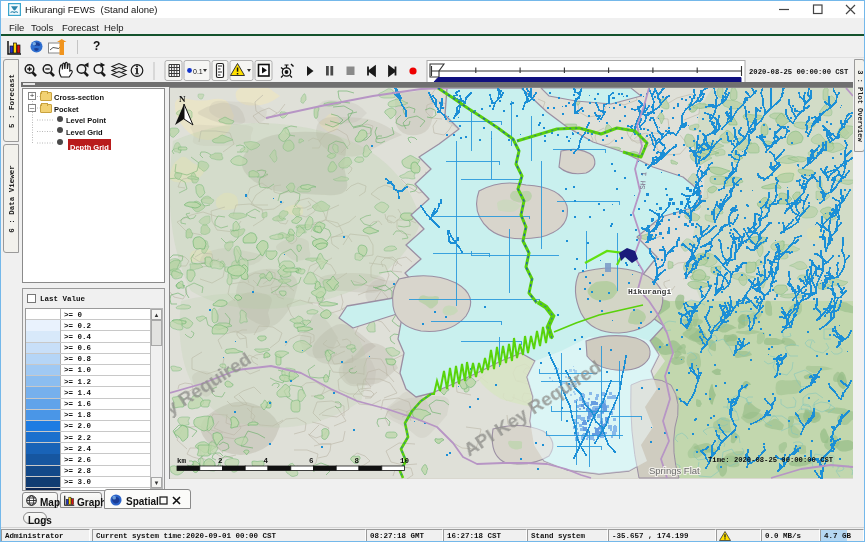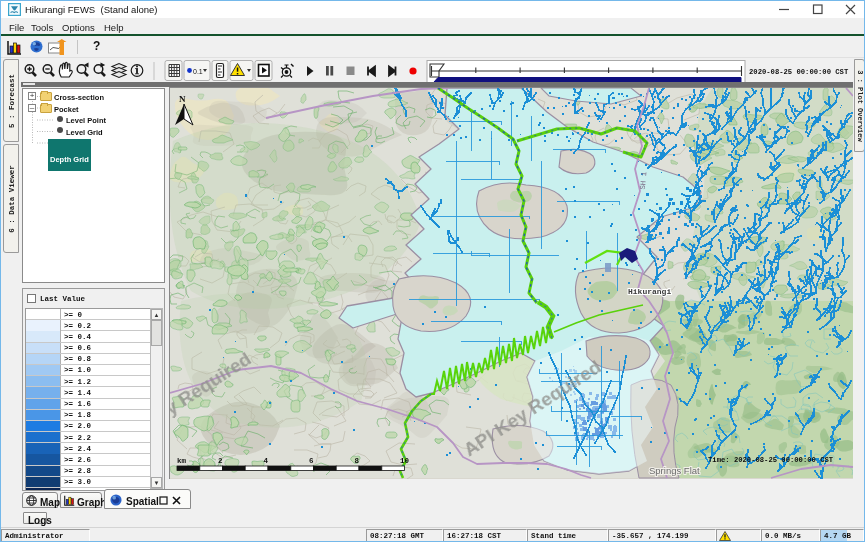--- a/index.html
+++ b/index.html
@@ -66,21 +66,21 @@
  <svg class="abs" style="left:770px;top:0" width="93" height="17" viewBox="0 0 93 17">
   <path d="M8,8.5 L18,8.5" stroke="#444" stroke-width="1.2"></path>
   <rect x="42.5" y="4" width="8.5" height="8.5" fill="none" stroke="#444" stroke-width="1.2"></rect>
   <path d="M75,4 L84,13 M84,4 L75,13" stroke="#444" stroke-width="1.2"></path>
  </svg>
 </div>
 
 <div id="menu" class="abs">
  <span style="left:8px">File</span>
     <span style="left:30px">Tools</span>
- <span style="left:61px">Options</span>
+ <span style="left:61px">Forecast</span>
     <span style="left:103px">Help</span>
 </div>
 
 <div id="tb1" class="abs">
  <svg class="abs" style="left:6px;top:3px" width="15" height="15" viewBox="0 0 15 15">
   <path d="M1,1 L1,14 L14,14" stroke="#111" stroke-width="1.5" fill="none"></path>
   <rect x="3" y="6" width="3" height="7" fill="#2233cc" stroke="#111" stroke-width="0.7"></rect>
   <rect x="6.5" y="3" width="3" height="10" fill="#ffd400" stroke="#111" stroke-width="0.7"></rect>
   <rect x="10" y="5" width="3" height="8" fill="#dd1111" stroke="#111" stroke-width="0.7"></rect>
  </svg>
@@ -203,21 +203,21 @@
  <div class="fold" style="left:17px;top:3px"></div>
  <div class="trow" style="left:31px;top:4px">Cross-section</div>
  <div class="pm" style="left:5px;top:14.5px">–</div>
  <div class="fold" style="left:17px;top:14.5px"></div>
  <div class="trow" style="left:31px;top:15.5px">Pocket</div>
  <div class="blt" style="left:34px;top:26.5px"></div>
  <div class="trow" style="left:43px;top:27px">Level Point</div>
  <div class="blt" style="left:34px;top:38px"></div>
  <div class="trow" style="left:43px;top:38.5px">Level Grid</div>
  <div class="blt" style="left:34px;top:49.5px"></div>
- <div class="trow" style="left:27px;top:50px;background:#0f766e;color:#fff;padding:16px 2px;margin-left:-2px">Depth Grid</div>
+ <div class="trow" style="left:47px;top:50px;background:#b91c1c;color:#fff;padding:4px 2px;margin-left:-2px">Depth Grid</div>
 </div>
 
 <div id="legend" class="abs">
  <div id="lastv"><span class="cb"></span>Last Value</div>
  <div id="llist">
       <div class="lrow">
         <div class="lsw" style="background:#ffffff"></div>
         <div class="llab">&gt;= 0</div>
       </div>
       <div class="lrow">
@@ -2438,29 +2438,30 @@
   <circle cx="6.5" cy="6.5" r="6" fill="#2a62c8"></circle>
   <path d="M2,4 Q5,2 8,3.5 Q11,5 10,8 Q8,11 5,10 Q2,8.5 2,4Z" fill="#16348a" opacity="0.8"></path>
   <circle cx="4.5" cy="4" r="2" fill="#7fb4e8" opacity="0.8"></circle>
  </svg>
  <span style="position:absolute;left:21px;top:6px">Spatial</span>
  <svg class="abs" style="left:54px;top:6px" width="24" height="10" viewBox="0 0 24 10">
   <rect x="1" y="1" width="7" height="7" fill="none" stroke="#222" stroke-width="1.3"></rect>
   <path d="M14,1 L21,8 M21,1 L14,8" stroke="#111" stroke-width="1.6"></path>
  </svg>
 </div>
-<div class="btab" style="left:22px;top:511px;width:24px;height:12px;border-radius:1px">
+<div class="btab" style="left:22px;top:511px;width:24px;height:12px;border-radius:6px">
  <span style="position:absolute;left:4px;top:2px">Logs</span>
 </div>
 
 <div id="status" class="abs">
  <div class="seg" style="left:0px;width:89px">Administrator</div>
+ <div class="seg" style="left:91px;width:274px">Current system time:2020-09-01 00:00 CST</div>
  <div class="seg" style="left:365px;width:77px">08:27:18 GMT</div>
  <div class="seg" style="left:442px;width:84px">16:27:18 CST</div>
- <div class="seg" style="left:526px;width:81px">Stand time</div>
+ <div class="seg" style="left:526px;width:81px">Stand system</div>
  <div class="seg" style="left:607px;width:108px">-35.657 , 174.199</div>
  <div class="seg" style="left:715px;width:45px">
   <svg width="12" height="10" viewBox="0 0 12 10" style="position:absolute;left:2px;top:1px">
    <path d="M6,0.5 L11.5,9.5 L0.5,9.5 Z" fill="#ffe000" stroke="#333" stroke-width="0.8"></path>
    <rect x="5.4" y="3.2" width="1.2" height="3.4" fill="#111"></rect>
    <rect x="5.4" y="7.3" width="1.2" height="1.2" fill="#111"></rect>
   </svg>
  </div>
  <div class="seg" style="left:760px;width:59px">0.0 MB/s</div>
  <div class="seg" style="left:819px;width:44px;padding:0">

